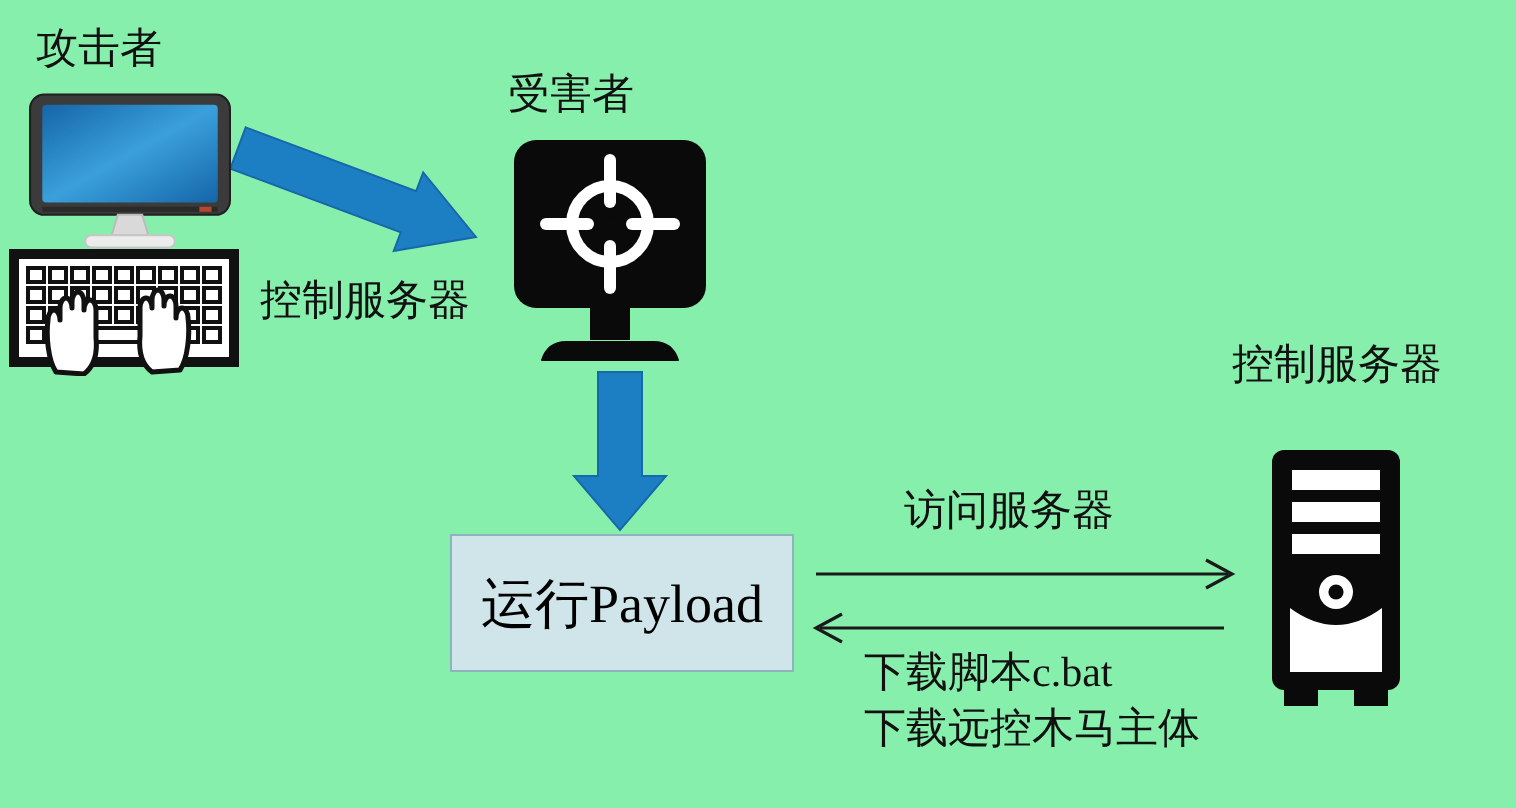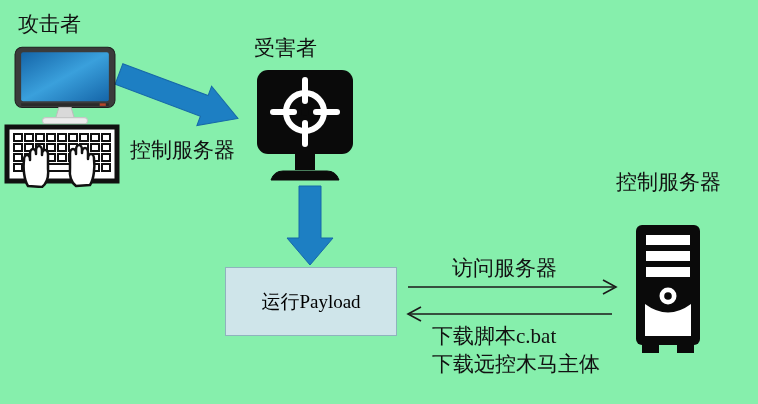--- a/index.html
+++ b/index.html
@@ -14,21 +14,21 @@
   .layer{position:absolute;left:0;top:0;pointer-events:none;}
   .lbl{position:absolute;font-size:21px;line-height:1.15;white-space:nowrap;color:#111;}
   .lbl.two-line span{display:block;}
   .blue-arrow{fill:var(--arrow-blue,#1d7fc3);stroke:var(--arrow-blue-edge,#1668a8);stroke-width:1;}
   .thin-arrow{stroke:#1a1a1a;stroke-width:1.6;fill:none;}
   .payload-box{
     position:absolute;left:225px;top:267px;width:170px;height:67px;
     background:var(--payload-fill,#cfe5ea);
     border:1px solid var(--payload-border,#8fb3bd);
     display:flex;align-items:center;justify-content:center;
-    font-size:19px;
+    font-size:27px;
   }
   .icon{position:absolute;}
 </style>
 </head>
 <body>
 
 <div class="canvas">
 
   <svg class="layer" width="758" height="404" viewBox="0 0 758 404">
 
@@ -125,21 +125,21 @@
     </g>
     <circle cx="50" cy="44" r="4" fill="#0a0a0a"></circle>
     <rect x="40" y="86" width="20" height="16" fill="#0a0a0a"></rect>
     <path d="M16,112 q3,-9 12,-9 h44 q9,0 12,9 z" fill="#0a0a0a" stroke="#0a0a0a" stroke-linejoin="round"></path>
   </svg>
 
   <div class="payload-box">
     <span>运行Payload</span>
   </div>
 
-  <div class="lbl" style="left:452px;top:258px;font-family:Liberation Mono, monospace;">访问服务器</div>
+  <div class="lbl" style="left:452px;top:243px;">访问服务器</div>
 
   <div class="lbl" style="left:432px;top:352px;">下载远控木马主体</div>
   <div class="lbl" style="left:432px;top:324px;">下载脚本c.bat</div>
 
   <div class="lbl" style="left:616px;top:170px;">控制服务器</div>
 
   <svg class="icon" style="left:635px;top:224px;" width="66" height="132" viewBox="0 0 66 132">
     <rect x="1" y="1" width="64" height="120" rx="6" fill="#0a0a0a"></rect>
     <rect x="7" y="121" width="17" height="8" fill="#0a0a0a"></rect>
     <rect x="42" y="121" width="17" height="8" fill="#0a0a0a"></rect>

